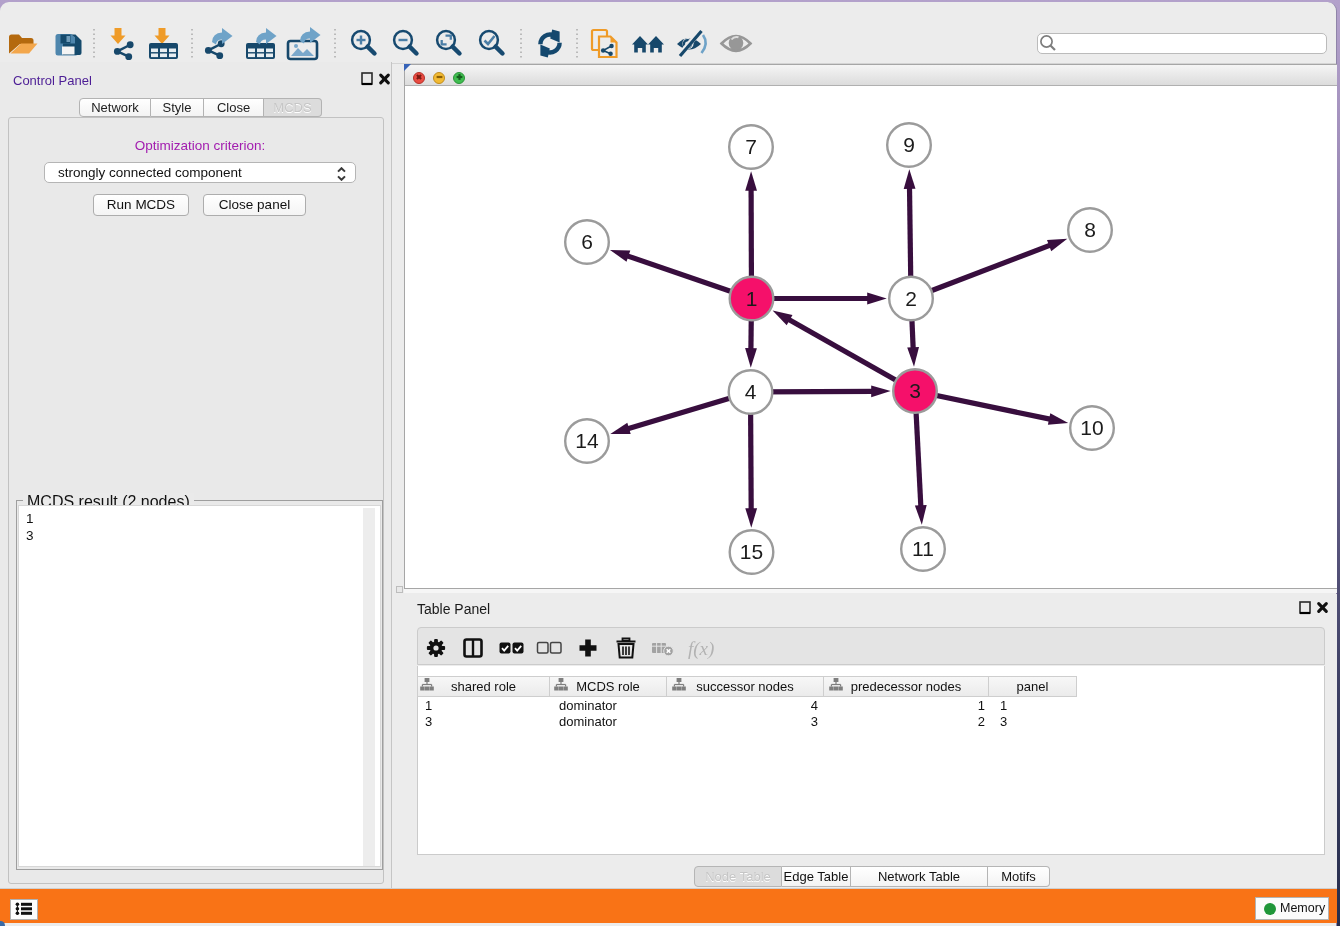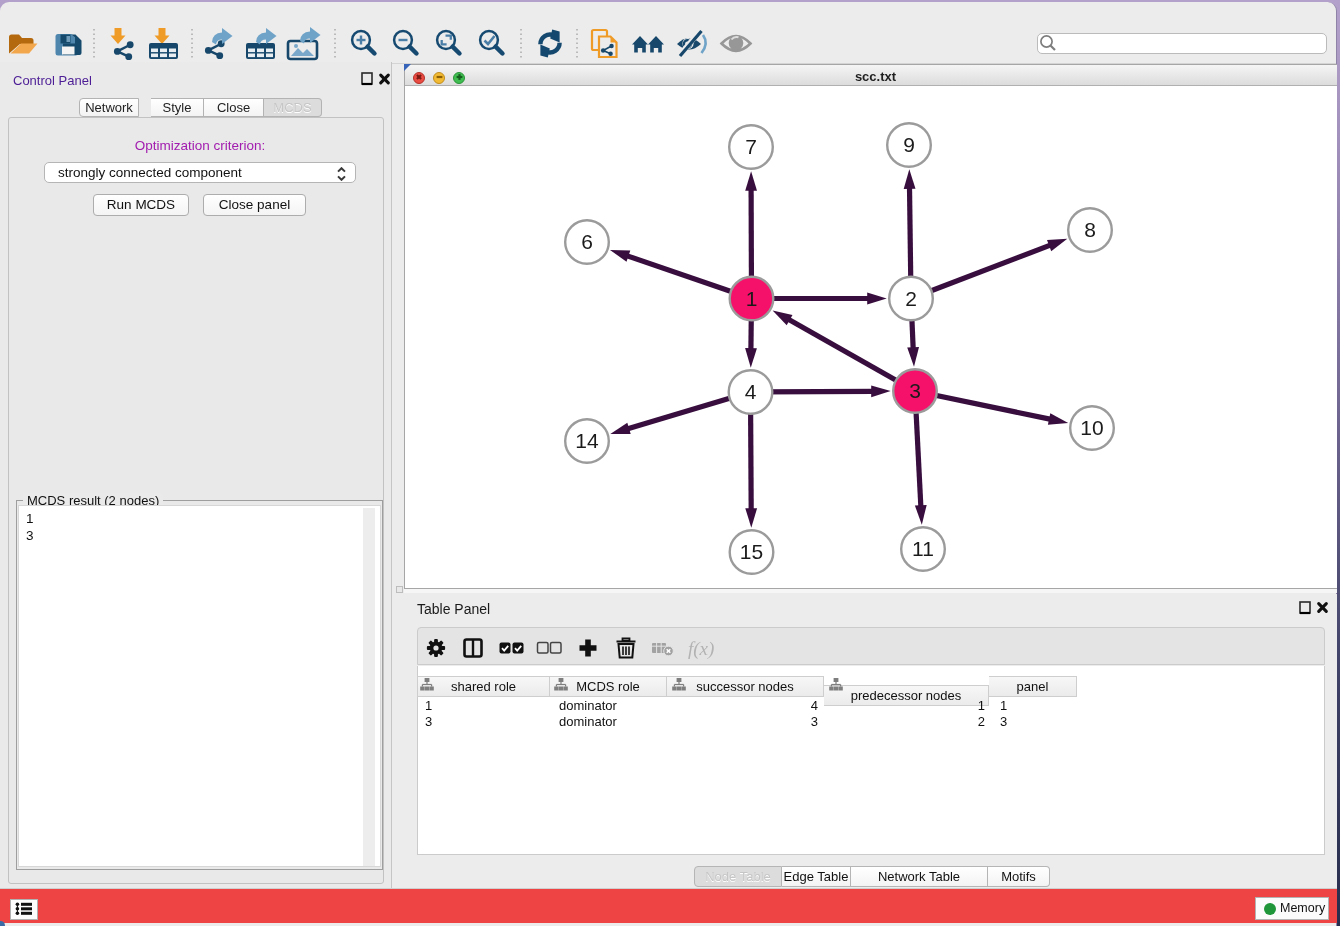--- a/index.html
+++ b/index.html
@@ -14,25 +14,25 @@
 #search{position:absolute;left:1037px;top:31px;width:290px;height:21px;background:#fff;border:1px solid #bbb;border-radius:5px}
 
 #cp{position:absolute;left:0;top:60px;width:392px;height:829px;background:#eaeaea;border-right:1px solid #c5c5c5}
 #cp-title{position:absolute;left:13px;top:11px;font-size:13px;color:#4c1d95}
 .tab{position:absolute;top:36px;height:19px;background:linear-gradient(#ffffff,#f3f3f3);border:1px solid #b3b3b3;font-size:13px;color:#222;text-align:center;line-height:18px}
 #cp-panel{position:absolute;left:8px;top:55px;width:376px;height:767px;border:1px solid #c2c2c2;border-radius:3px;background:#e9e9e9}
 #optlab{position:absolute;left:8px;width:384px;top:76px;text-align:center;font-size:13.5px;color:#a21caf}
 #combo{position:absolute;left:44px;top:100px;width:312px;height:21px;background:#fff;border:1px solid #b5b5b5;border-radius:5px;font-size:13.5px;color:#111;line-height:19px;padding-left:13px}
 .btn{position:absolute;top:132px;height:22px;background:linear-gradient(#ffffff,#f4f4f4);border:1px solid #adadad;border-radius:4px;font-size:13.5px;color:#111;text-align:center;line-height:20px}
 #fs{position:absolute;left:16px;top:438px;width:367px;height:370px;border:1px solid #9e9e9e}
-#fs-legend{position:absolute;left:6px;top:-8px;background:#eaeaea;padding:0 4px;font-size:13px;color:#111}
+#fs-legend{position:absolute;left:6px;top:-8px;background:#eaeaea;padding:0 4px;font-size:16px;color:#111}
 #fs-inner{position:absolute;left:1px;top:4px;width:363px;height:362px;background:#fff;border:1px solid #d7d7d7;font-size:13.5px;color:#111;line-height:17px;padding:4px 0 0 7px}
 #fs-sb{position:absolute;right:5px;top:2px;width:12px;height:358px;background:#ededed}
 
-#status{position:absolute;left:0;top:886px;width:1337px;height:35px;background:#ef4444;border-top:1px solid #cfcfcf}
+#status{position:absolute;left:0;top:886px;width:1337px;height:35px;background:#f97316;border-top:1px solid #cfcfcf}
 #listbtn{position:absolute;left:10px;top:10px;width:28px;height:21px;background:#fdfdfd;border:1px solid #b1b1b1}
 #membtn{position:absolute;left:1255px;top:8px;width:74px;height:23px;background:#fbfbfb;border:1px solid #b3b3b3;font-size:12.5px;color:#111;line-height:21px;text-align:left;padding-left:24px}
 #memdot{position:absolute;left:8px;top:5px;width:12px;height:12px;border-radius:50%;background:#1f9639}
 
 #net{position:absolute;left:404px;top:62px;width:933px;height:525px;border:1px solid #a6a6a6;border-right:none;background:#fff}
 #net-tb{position:absolute;left:0;top:0;width:100%;height:21px;background:linear-gradient(#f5f5f5,#dcdcdc);border-bottom:1px solid #b0b0b0}
 #net-title{position:absolute;left:9px;right:0;top:4px;text-align:center;font-size:13px;font-weight:700;color:#1f1f1f}
 .tl2{position:absolute;top:6.5px;width:12px;height:12px;border-radius:50%;font-size:10px;font-weight:700;text-align:center;line-height:11px}
 
 #tp{position:absolute;left:393px;top:592px;width:944px;height:294px;background:#ececec}
@@ -46,21 +46,21 @@
 </style>
 </head>
 <body>
 <div id="app">
 <div id="win">
   <div id="toolbar"></div>
   <div id="search"></div>
   <div id="cp">
     <div id="cp-title">Control Panel</div>
     <div id="cp-panel"></div>
-    <div class="tab" style="left:79px;width:60px;border-radius:4px 0 0 4px">Network</div>
+    <div class="tab" style="left:79px;width:72px;border-radius:4px 0 0 4px">Network</div>
     <div class="tab" style="left:151px;width:53px;border-left:none">Style</div>
     <div class="tab" style="left:204px;width:60px;border-left:none">Close</div>
     <div class="tab etched" style="left:264px;width:58px;border-left:none;border-radius:0 4px 4px 0">MCDS</div>
     <div id="optlab">Optimization criterion:</div>
     <div id="combo">strongly connected component
       <svg class="abs" style="right:8px;top:3.5px" width="11" height="14" viewBox="0 0 11 14">
             <path d="M2 4.6 L5.5 1.2 L9 4.6" fill="none" stroke="#3a3a3a" stroke-width="2"></path>
             <path d="M2 9.4 L5.5 12.8 L9 9.4" fill="none" stroke="#3a3a3a" stroke-width="2"></path>
           </svg>
     </div>
@@ -74,21 +74,20 @@
   <div class="abs" style="left:396px;top:584px;width:7px;height:7px;background:#e8e8e8;border:1px solid #bdbdbd"></div>
 <div class="abs" style="left:866px;top:585px;width:8px;height:6px;background:#dcdcdc;border:1px solid #c0c0c0"></div>
 <svg class="abs" style="left:404px;top:62px;z-index:6" width="8" height="8">
         <path d="M0 0 h7 l-7 7 z" fill="#3763b8"></path>
       </svg>
 <div id="net">
     <div id="net-tb">
       <div class="tl2" style="left:8px;background:#ea4b42;border:1px solid #b3322a;color:#71100c"></div>
       <div class="tl2" style="left:28px;background:#f2ba32;border:1px solid #c08d1e;color:#8a5f05"></div>
       <div class="tl2" style="left:48px;background:#40bd50;border:1px solid #2a9339;color:#0d5c18"></div>
-      <div id="net-title">scc.txt</div>
     </div>
 <svg style="position:absolute;left:1px;top:22px" width="932" height="502" viewBox="405 86 932 502">
 <g stroke="#380e3e" stroke-width="5.2">
 <line x1="750.5" y1="297.5" x2="750.1" y2="187.8"></line>
 <line x1="750.5" y1="297.5" x2="625.5" y2="254.6"></line>
 <line x1="750.5" y1="297.5" x2="868.2" y2="297.5"></line>
 <line x1="750.5" y1="297.5" x2="749.9" y2="349.2"></line>
 <line x1="910.0" y1="297.5" x2="908.5" y2="185.8"></line>
 <line x1="910.0" y1="297.5" x2="1050.0" y2="243.9"></line>
 <line x1="910.0" y1="297.5" x2="912.2" y2="348.2"></line>
@@ -143,21 +142,21 @@
 </svg>
   </div>
   <div class="abs" style="left:404px;top:587px;width:933px;height:4px;background:#f6f6f6"></div>
   <div id="tp">
     <div id="tp-title">Table Panel</div>
     <div id="tp-toolbar"></div>
     <div id="tp-table"></div>
     <div class="th" style="left:24px;width:133px;border-left:1px solid #cecece;">shared role</div>
     <div class="th" style="left:157px;width:117px;">MCDS role</div>
     <div class="th" style="left:274px;width:157px;">successor nodes</div>
-    <div class="th" style="left:431px;width:165px;margin-top:9px;">predecessor nodes</div>
+    <div class="th" style="left:431px;width:165px;">predecessor nodes</div>
     <div class="th" style="left:596px;width:88px;">panel</div>
     <div class="td" style="left:32px;top:104px">1</div>
     <div class="td" style="left:166px;top:104px">dominator</div>
     <div class="td" style="left:365px;top:104px;width:60px;text-align:right">4</div>
     <div class="td" style="left:532px;top:104px;width:60px;text-align:right">1</div>
     <div class="td" style="left:607px;top:104px">1</div>
     <div class="td" style="left:32px;top:120px">3</div>
     <div class="td" style="left:166px;top:120px">dominator</div>
     <div class="td" style="left:365px;top:120px;width:60px;text-align:right">3</div>
     <div class="td" style="left:532px;top:120px;width:60px;text-align:right">2</div>

